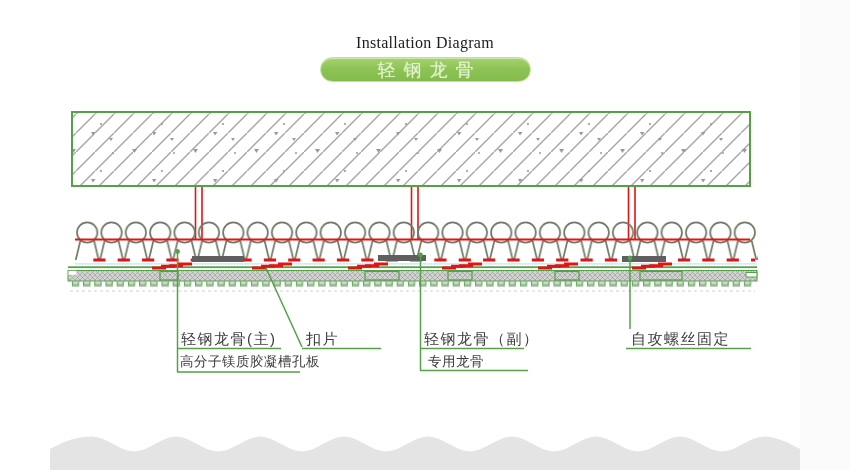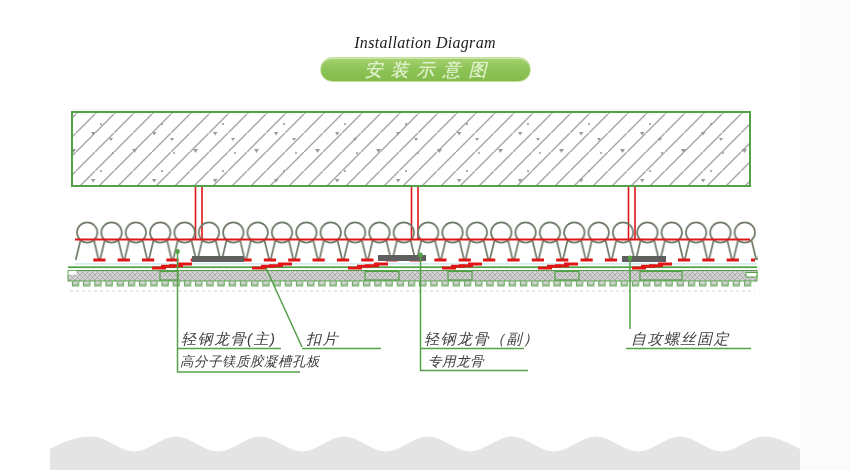--- a/index.html
+++ b/index.html
@@ -2,21 +2,21 @@
 <html style="--green: #54a148; --red: #e01515; --loop-gray: #6e7a68; --hatch-gray: #a6a6a6; --panel-gray: #d2d2d2; --bar-gray: #5f5f5f; --cyan: #c6e6ee; --band-gray: #e4e4e4; --pill-green: #8ec457; --pill-border: #c3e09b; --pill-text: #e3f2cd; --label-text: #3c3c3c;"><head>
 <meta charset="utf-8">
 <style>
   :root{
     --green:#54a148; --red:#e01515; --loop-gray:#6e7a68; --hatch-gray:#a6a6a6;
     --panel-gray:#d2d2d2; --bar-gray:#5f5f5f; --cyan:#c6e6ee; --band-gray:#e4e4e4;
     --pill-green:#8ec457; --pill-border:#c3e09b; --pill-text:#e3f2cd; --label-text:#3c3c3c;
   }
   html,body{margin:0;padding:0;background:#fff;}
   #stage{position:relative;width:850px;height:470px;background:#fff;overflow:hidden;
-         font-family:"Liberation Sans","DejaVu Sans",sans-serif;font-style:italic;}
+         font-family:"Liberation Sans","DejaVu Sans",sans-serif;}
   .right-strip{position:absolute;right:0;top:0;width:50px;height:470px;background:#fbfbfb;}
   .title-en{position:absolute;left:0;right:0;top:34px;text-align:center;
             font-family:"Liberation Serif","DejaVu Serif",serif;font-size:16px;color:#1c1c1c;
             letter-spacing:.3px;}
   .pill{position:absolute;left:320px;top:57px;width:209px;height:23px;border-radius:13px;
         background:linear-gradient(180deg,#a6d26f 0%,var(--pill-green) 45%,#83bb4b 100%);
         border:1px solid var(--pill-border);box-shadow:inset 0 1px 0 rgba(255,255,255,.45);
         display:flex;align-items:center;justify-content:center;}
   .pill span{font-size:18px;letter-spacing:8px;margin-right:-8px;color:var(--pill-text);
              text-shadow:0 0 1px rgba(255,255,255,.5);}
@@ -36,21 +36,21 @@
 </head>
 <body>
 
 <div id="stage">
 
   <div class="right-strip"></div>
 
   <div class="title-en">Installation Diagram</div>
 
   <div class="pill">
-    <span>安装示意图</span>
+    <span>轻钢龙骨</span>
   </div>
 
   <svg width="850" height="470" viewBox="0 0 850 470">
     <defs>
       <pattern id="slabHatch" patternUnits="userSpaceOnUse" width="19" height="19">
         <line x1="-2" y1="21" x2="21" y2="-2" class="hatchline" stroke-width="1.4"></line>
       </pattern>
       <pattern id="specks" patternUnits="userSpaceOnUse" width="61" height="47">
         <polygon class="speck" points="10,8 15,8 12.5,12"></polygon>
         <circle class="speck" cx="40" cy="30" r="1.1"></circle>

